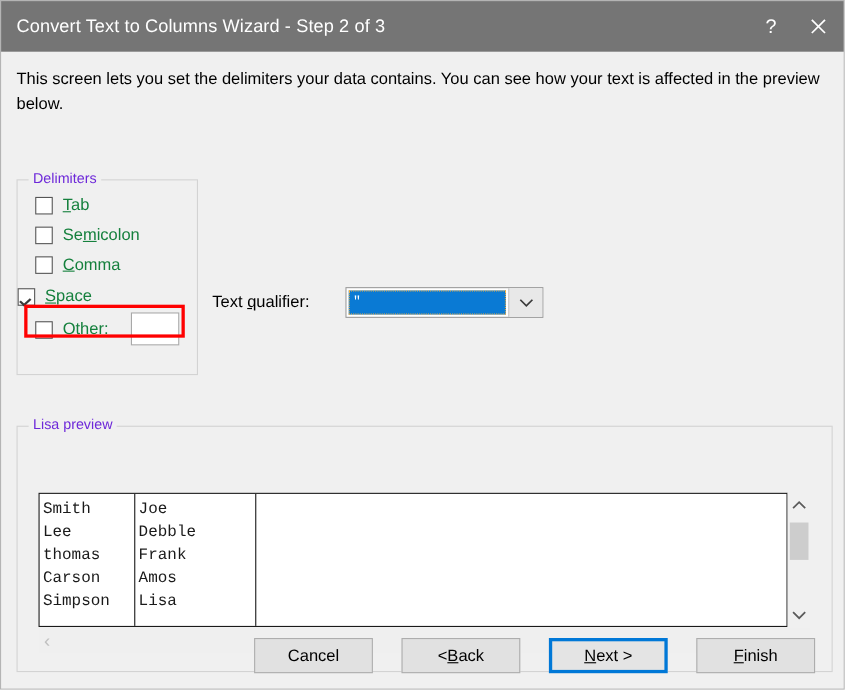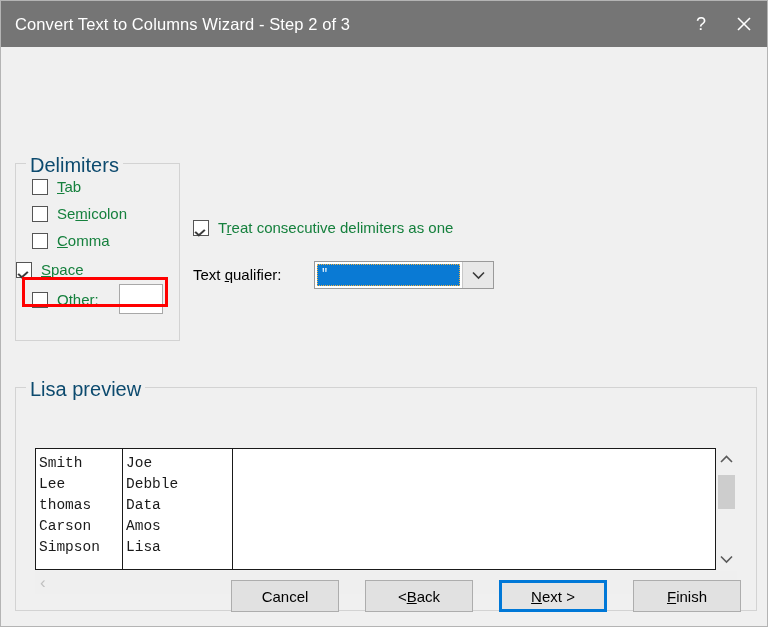--- a/index.html
+++ b/index.html
@@ -74,22 +74,22 @@
     position: absolute;
     border: 1px solid #d3d3d3;
     background: transparent;
   }
   .groupbox-label {
     position: absolute;
     top: -10px;
     left: 10px;
     background: #f0f0f0;
     padding: 0 4px;
-    font-size: 20px;
-    color: #0c4a6e;
+    font-size: 13px;
+    color: #6d28d9;
     white-space: nowrap;
   }
   #delim-group {
     left: 14px;
     top: 116px;
     width: 163px;
     height: 176px;
   }
   #preview-group {
     left: 14px;
@@ -359,20 +359,21 @@
     <div class="titlebar-btn" id="close-btn">
       <svg width="16" height="16" viewBox="0 0 16 16">
         <line x1="2" y1="2" x2="14" y2="14" stroke="#ffffff" stroke-width="1.6"></line>
         <line x1="14" y1="2" x2="2" y2="14" stroke="#ffffff" stroke-width="1.6"></line>
       </svg>
     </div>
   </div>
 
   <div id="body">
 
+    <div id="intro">This screen lets you set the delimiters your data contains.  You can see how your text is affected in the preview below.</div>
 
     <div class="groupbox" id="delim-group">
       <div class="groupbox-label">Delimiters</div>
 
       <div class="cbrow" id="cb-tab">
         <span class="cbox"></span>
         <span class="cb-label"><u>T</u>ab</span>
       </div>
 
       <div class="cbrow" id="cb-semicolon">
@@ -393,24 +394,20 @@
       <div class="cbrow" id="cb-other">
         <span class="cbox"></span>
         <span class="cb-label"><u>O</u>ther:</span>
       </div>
 
       <input id="other-input" type="text" value="" style="">
 
       <div id="space-highlight" style="border-color: rgb(255, 0, 0);"></div>
     </div>
 
-    <div id="cb-consecutive">
-      <span class="cbox checked"></span>
-      <span class="cb-label">T<u>r</u>eat consecutive delimiters as one</span>
-    </div>
 
     <div id="qualifier-label">Text <u>q</u>ualifier:</div>
 
     <div id="qualifier-combo">
       <div id="qualifier-value" style="background: rgb(10, 122, 212);">"</div>
       <div id="qualifier-arrow">
         <svg width="13" height="9" viewBox="0 0 13 9">
           <polyline points="1,1.5 6.5,7 12,1.5" fill="none" stroke="#3a3a3a" stroke-width="1.6"></polyline>
         </svg>
       </div>
@@ -421,21 +418,21 @@
 
       <div id="preview-grid-wrap">
         <div id="preview-grid">
           <div class="pcol" id="pcol-0">Smith
 Lee
 thomas
 Carson
 Simpson</div>
           <div class="pcol" id="pcol-1">Joe
 Debble
-Data
+Frank
 Amos
 Lisa</div>
         </div>
         <div id="vscroll">
           <div class="sb-arrow">
             <svg width="13" height="9" viewBox="0 0 13 9">
                 <polyline points="1,7 6.5,1.5 12,7" fill="none" stroke="#5a5a5a" stroke-width="1.6"></polyline>
               </svg>
           </div>
           <div id="vscroll-thumb"></div>

